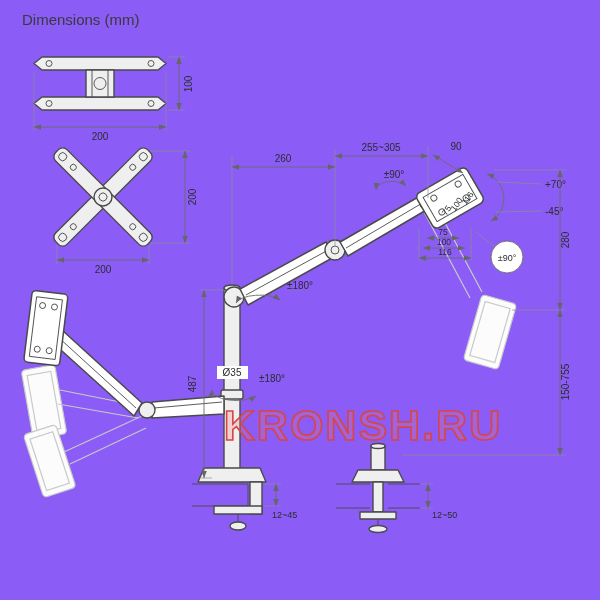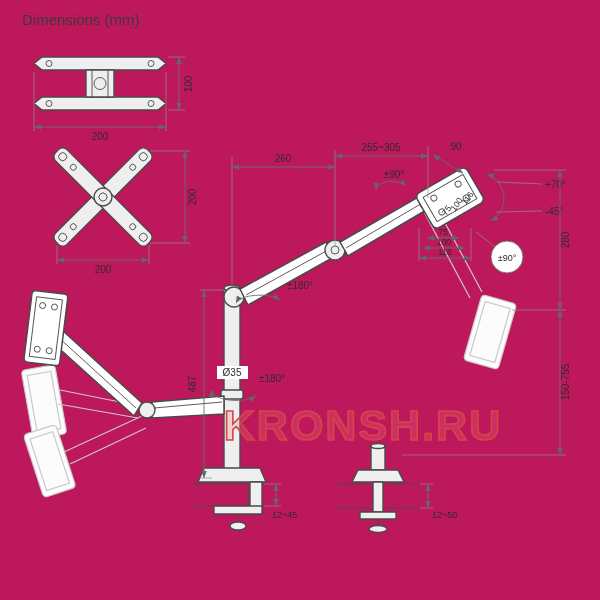--- a/index.html
+++ b/index.html
@@ -1,16 +1,16 @@
 <!DOCTYPE html>
 <html><head>
 <meta charset="utf-8">
 <style>
   html,body{margin:0;padding:0;background:#ffffff;}
-  .stage{position:relative;width:600px;height:600px;background:#be185d;overflow:hidden;
+  .stage{position:relative;width:600px;height:600px;background:#8b5cf6;overflow:hidden;
          font-family:"Liberation Sans",sans-serif;}
   svg{position:absolute;left:0;top:0;}
   .outline{fill:#ffffff;stroke:#4a4a4a;stroke-width:1.5;stroke-linejoin:round;}
   .fillpart{fill:#efefef;stroke:#4a4a4a;stroke-width:1.4;stroke-linejoin:round;}
   .thin{fill:none;stroke:#4a4a4a;stroke-width:0.9;}
   .dim{fill:none;stroke:#6b6b6b;stroke-width:0.9;}
   .ext{fill:none;stroke:#8f8f8f;stroke-width:0.7;}
   .ghost{fill:#fcfcfc;stroke:#c9c9c9;stroke-width:1.2;stroke-linejoin:round;}
   .ghostline{fill:none;stroke:#c9c9c9;stroke-width:1.2;}
   text{font-family:"Liberation Sans",sans-serif;fill:#2d2d2d;}

